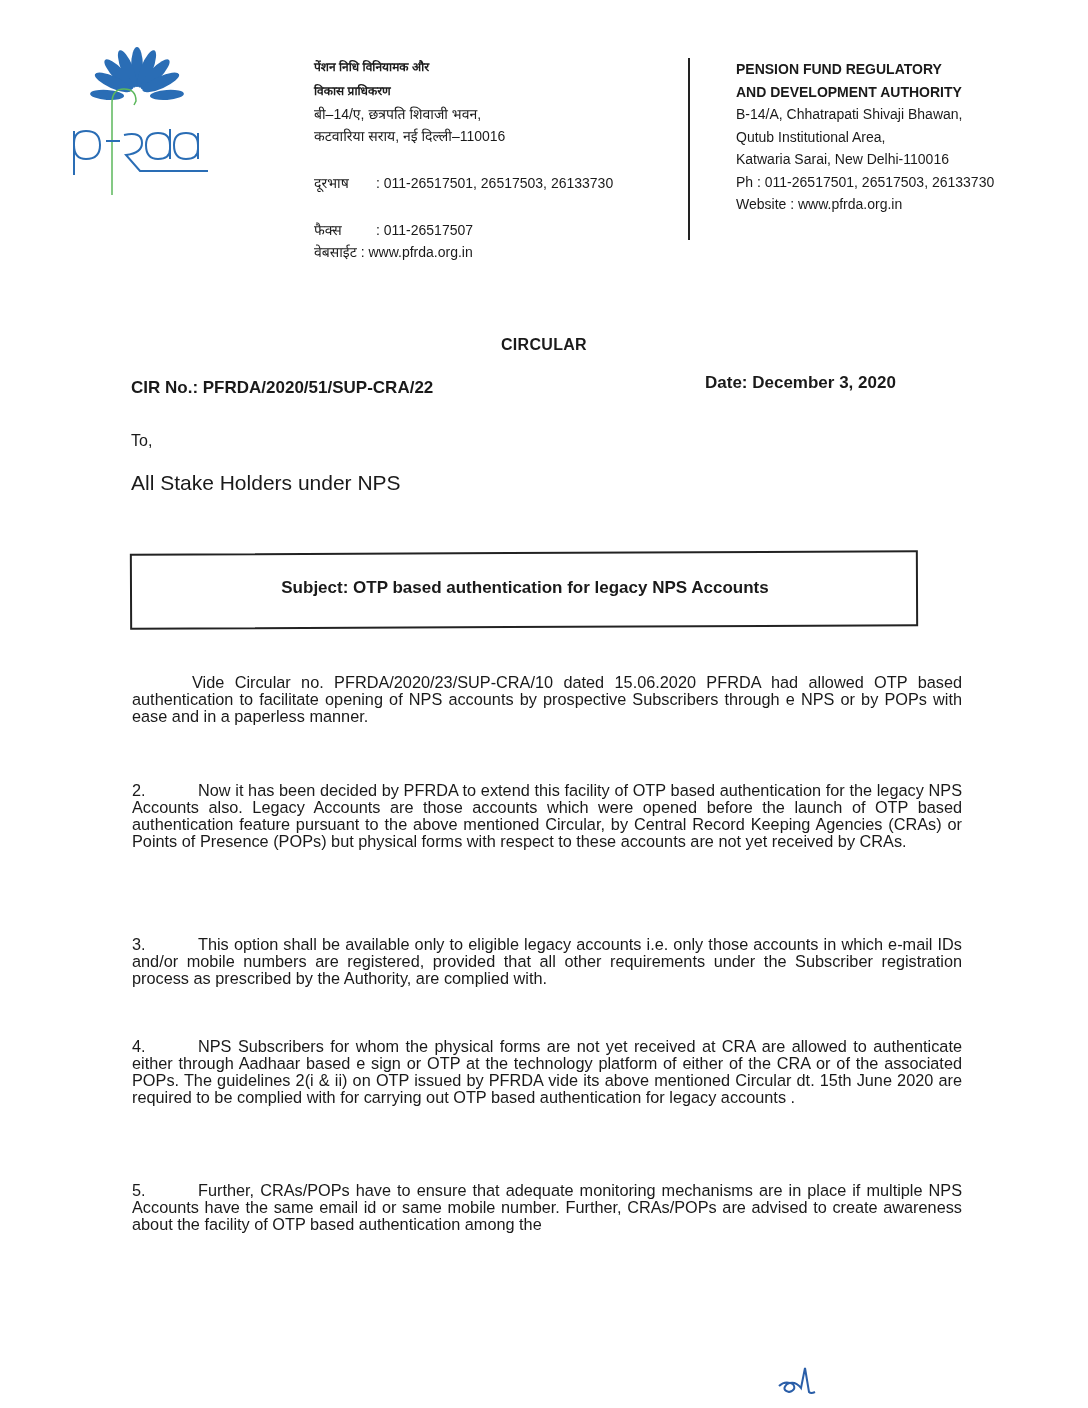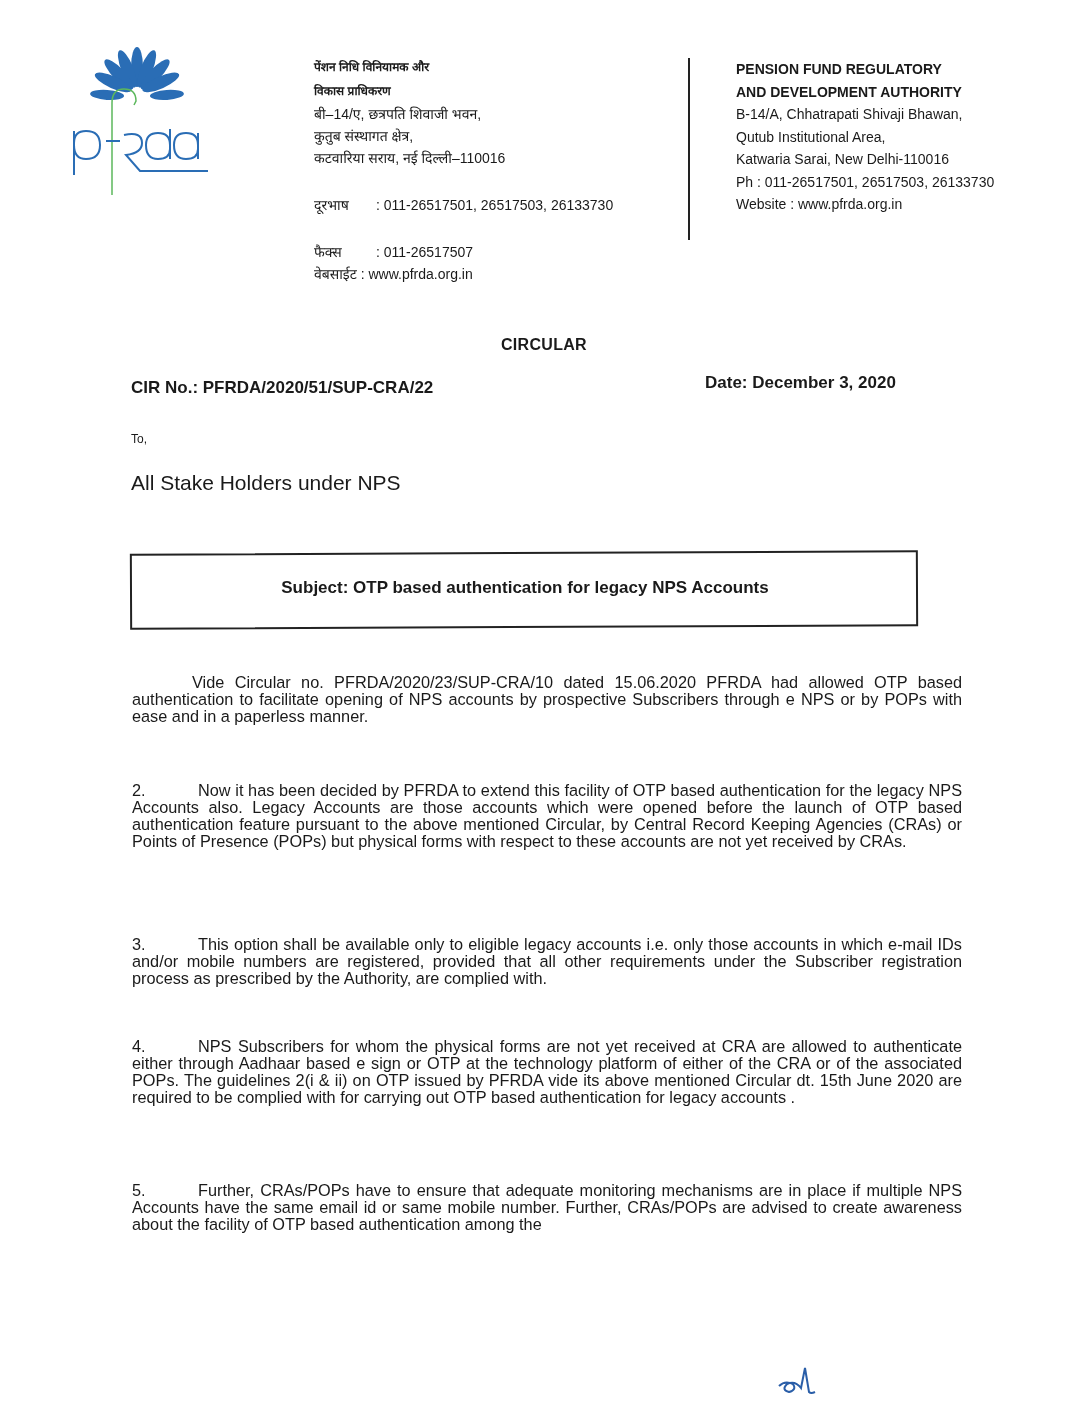--- a/index.html
+++ b/index.html
@@ -12,21 +12,21 @@
   .hi-col { left: 314px; top: 55px; width: 370px; font-size: 14px; line-height: 22px; }
   .hi-col .b { font-weight: bold; font-size: 12px; line-height: 24px; }
   .hdr-divider { left: 688px; top: 58px; width: 2px; height: 182px; background: #222; }
   .en-col { left: 706px; top: 58px; width: 320px; font-size: 14px; line-height: 22.5px; margin-left: 30px; }
   .en-col .b { font-weight: bold; }
   .lbl { display: inline-block; width: 62px; margin-top: 25px; }
   
   .circular { left: 0; width: 1088px; top: 306px; text-align: center; font-weight: bold; font-size: 16px; letter-spacing: 0.3px; margin-top: 30px; }
   .cir-no { left: 131px; top: 378px; font-size: 17px; font-weight: bold; }
   .date { left: 705px; top: 373px; font-size: 17px; font-weight: bold; }
-  .to { left: 131px; top: 432px; font-size: 12px; }
+  .to { left: 131px; top: 432px; font-size: 16px; }
   .addressee { left: 131px; top: 471px; font-size: 21px; }
   .subject-box { left: 130px; top: 552px; width: 788px; height: 76px; border: 2px solid #222; box-sizing: border-box; transform: rotate(-0.25deg); }
   .subject { left: 130px; top: 578px; width: 790px; text-align: center; font-size: 17px; font-weight: bold; }
   .para { left: 132px; width: 830px; font-size: 16.3px; line-height: 17px; text-align: justify; }
   .para .num { display: inline-block; width: 66px; }
   .indent { display: inline-block; width: 60px; }
   #p1 { top: 674px; }
   #p2 { top: 782px; }
   #p3 { top: 936px; }
   #p4 { top: 1038px; }
@@ -55,21 +55,20 @@
     <path d="M62 90 Q80 86 80 98 Q80 108 64 110 L78 126 L146 126"></path>
     <path d="M108 84 L108 114 M108 100 Q108 88 96 88 Q84 88 84 100 Q84 114 96 114 Q108 114 108 104"></path>
     <path d="M136 100 Q136 88 124 88 Q112 88 112 100 Q112 114 124 114 Q136 114 136 104 L136 88 L136 114"></path>
   </g>
 </svg>
 
 <div class="abs hi-col">
   <div class="b">पेंशन निधि विनियामक और</div>
   <div class="b">विकास प्राधिकरण</div>
   <div>बी–14/ए, छत्रपति शिवाजी भवन,</div>
-  <div>कुतुब संस्थागत क्षेत्र,</div>
   <div>कटवारिया सराय, नई दिल्ली–110016</div>
   <div><span class="lbl">दूरभाष</span><span>: 011-26517501, 26517503, 26133730</span></div>
   <div><span class="lbl">फैक्स</span><span>: 011-26517507</span></div>
   <div><span>वेबसाईट</span> <span>: www.pfrda.org.in</span></div>
 </div>
 
 <div class="abs hdr-divider"></div>
 
 <div class="abs en-col">
   <div class="b">PENSION FUND REGULATORY</div>

